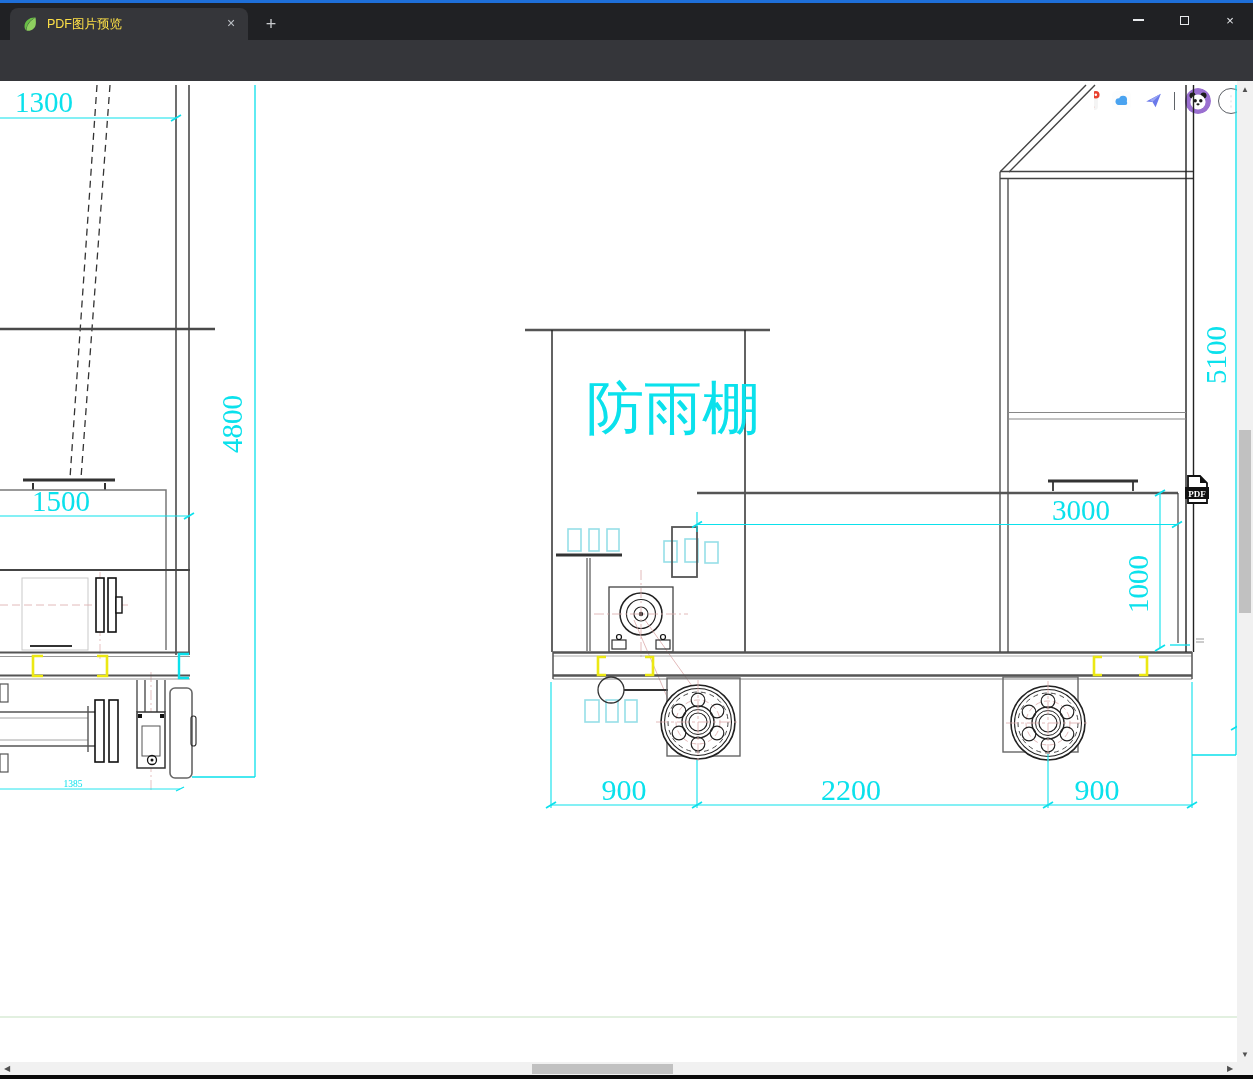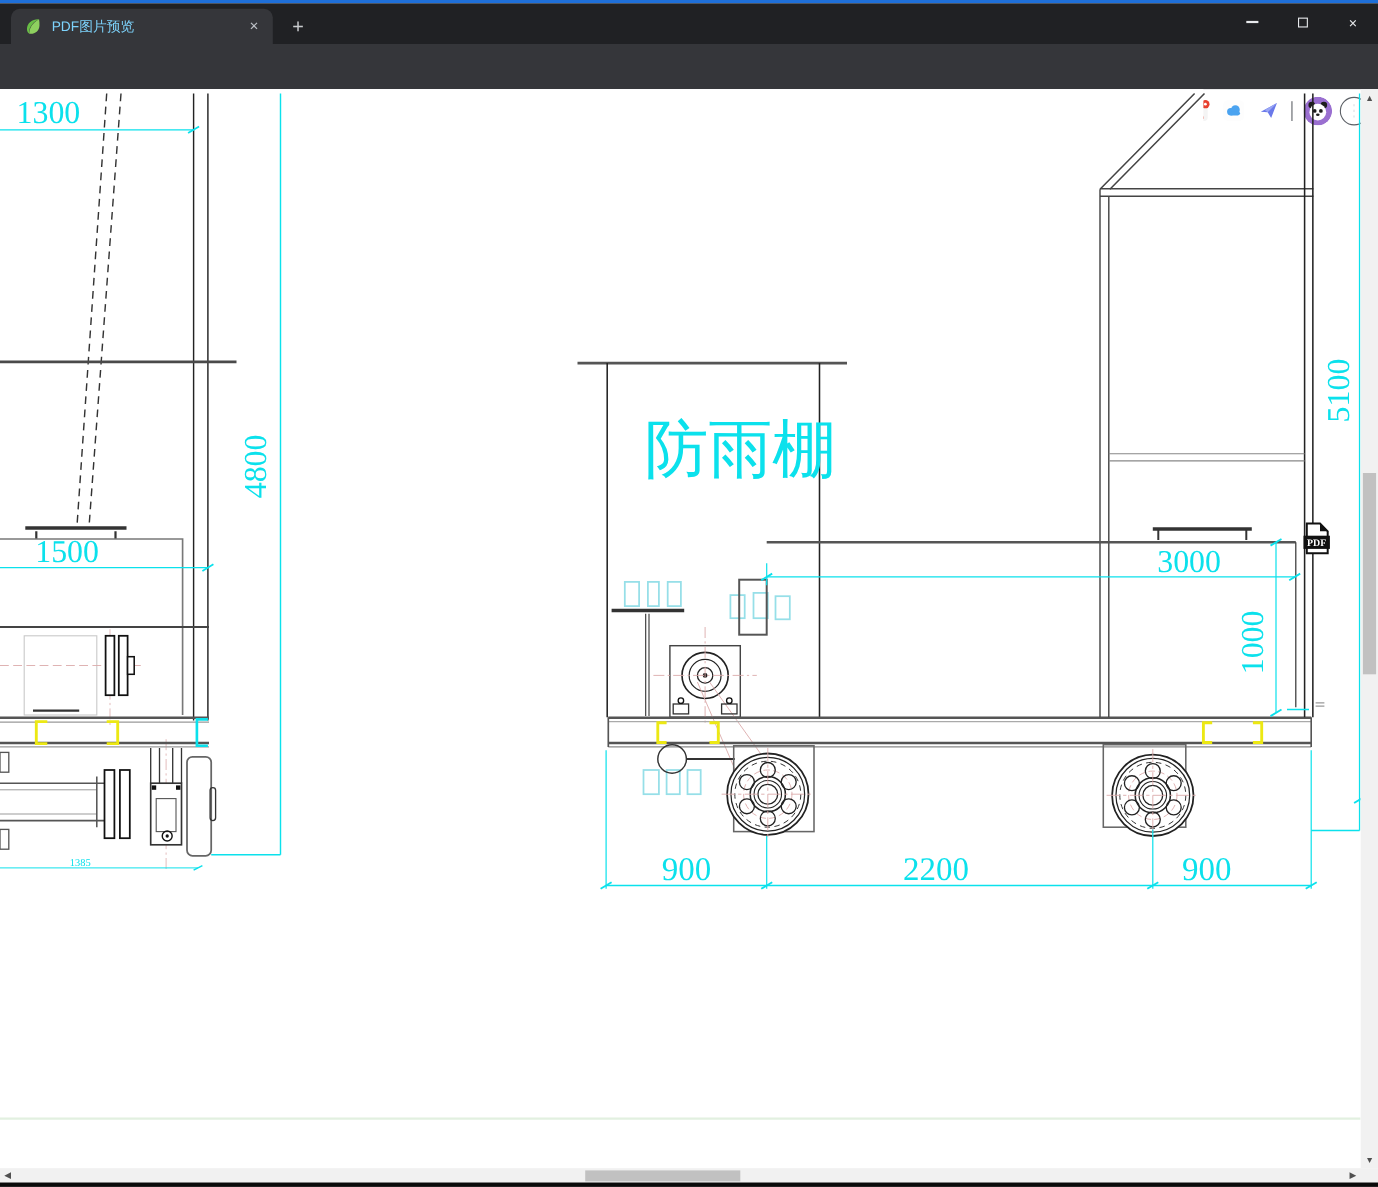--- a/index.html
+++ b/index.html
@@ -4,21 +4,21 @@
 <style>
   * { margin:0; padding:0; box-sizing:border-box; }
   html,body { width:1253px; height:1079px; overflow:hidden; }
   body { position:relative; font-family:"Liberation Sans", sans-serif; background:#fff; }
 
   
   .top-accent { position:absolute; left:0; top:0; width:1253px; height:3px; background:#1e6fd9; }
   .titlebar { position:absolute; left:0; top:3px; width:1253px; height:37px; background:#202124; }
   .tab { position:absolute; left:10px; top:5px; width:238px; height:32px; background:#35363a;
          border-radius:8px 8px 0 0; display:flex; align-items:center; padding:0 8px 0 12px; }
-  .tab-title { color:#7dd3fc; font-size:12.5px; flex:1; margin-left:9px; white-space:nowrap; overflow:hidden; }
+  .tab-title { color:#fde047; font-size:12.5px; flex:1; margin-left:9px; white-space:nowrap; overflow:hidden; }
   .tab-close { color:#bdc1c6; font-size:14px; width:18px; height:18px; line-height:17px; text-align:center; border-radius:50%; }
   .new-tab { position:absolute; left:260px; top:11px; width:22px; height:22px; color:#c8cacd; font-size:18px;
              line-height:20px; text-align:center; }
   .win-controls { position:absolute; right:0; top:0; height:34px; display:flex; }
   .win-btn { width:46px; height:34px; display:flex; align-items:center; justify-content:center; color:#e8eaed; font-size:13px; }
   .win-min-bar { width:11px; height:1.5px; background:#e8eaed; }
   .win-max-box { width:9px; height:9px; border:1.2px solid #e8eaed; }
 
   .toolbar { position:absolute; left:0; top:40px; width:1253px; height:41px; background:#35363a; }
   .nav-btn { position:absolute; top:49px; width:26px; height:26px; text-align:center; line-height:25px;

